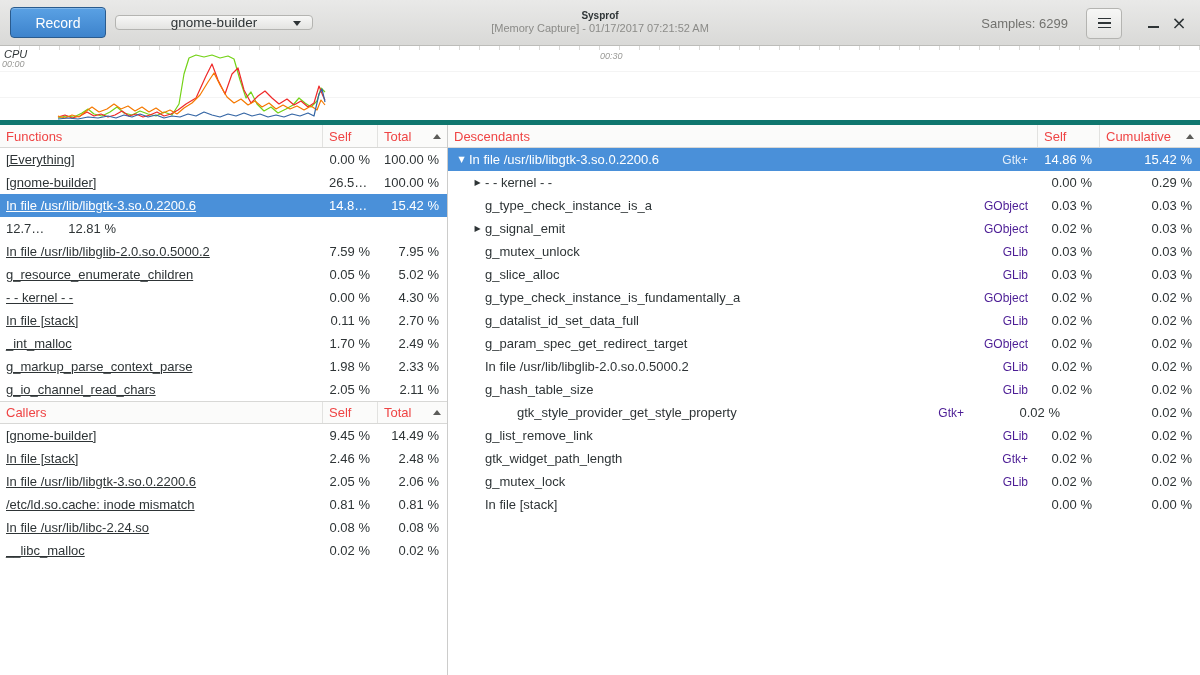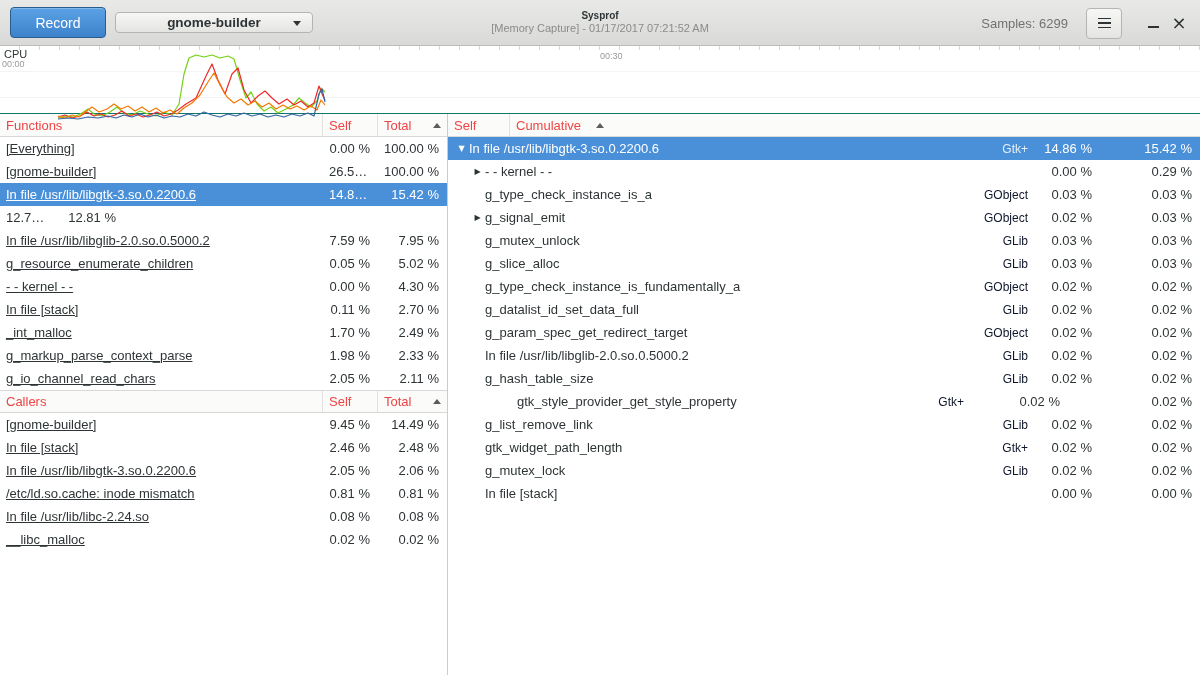--- a/index.html
+++ b/index.html
@@ -20,24 +20,24 @@
   }
   button { font:inherit; color:inherit; background:none; border:none; padding:0; cursor:default; }
   .record-btn {
     width:96px; height:31px; margin-left:4px; border-radius:4px;
     background:linear-gradient(#5aa1e4,#3d83cc);
     border:1px solid #2a5b8e; color:#fff; font-size:14px;
     display:flex; align-items:center; justify-content:center;
     box-shadow:inset 0 1px rgba(255,255,255,.25);
   }
   .process-select {
-    margin-left:9px; width:198px; height:21px; border-radius:4px; position:relative;
+    margin-left:9px; width:198px; height:15px; border-radius:4px; position:relative;
     background:linear-gradient(#f7f7f6,#e4e4e2);
     border:1px solid #b4b4b1;
-    display:flex; align-items:center; justify-content:center; font-size:13.5px;font-weight:bold;
+    display:flex; align-items:center; justify-content:center; font-size:13.5px;
   }
   .caret {
     position:absolute; right:11px; top:50%; margin-top:-2px;
     width:0; height:0; border-left:4px solid transparent; border-right:4px solid transparent;
     border-top:5px solid #2e3436;
   }
   .title-box {
     position:absolute; left:50%; top:50%; transform:translate(-50%,-50%);
     text-align:center; line-height:1.25; white-space:nowrap;
   }
@@ -51,22 +51,23 @@
     display:flex; align-items:center; justify-content:center; margin-right:18px;
   }
   .hamburger { display:flex; flex-direction:column; gap:3px; }
   .hamburger i { display:block; width:13px; height:1.5px; background:#2e3436; }
   .win-btn { width:26px; height:31px; display:flex; align-items:center; justify-content:center; }
   .min-glyph { display:block; width:11px; height:1.5px; background:#2e3436; margin-top:8px; }
   .close-glyph { font-size:18px; line-height:1; color:#2e3436; font-family:"DejaVu Sans",sans-serif; }
 
   
   .cpu-graph {
-    height:68px; flex:none; position:relative; background:#fff;
-    border-bottom:1px solid #0f766e;
+    height:79px; flex:none; position:relative; background:#fff;
+    border-bottom:5px solid #0f766e;
+    font-style:italic;
   }
   .ruler-ticks {
     position:absolute; top:0; left:0; right:0; height:4px;
     background:repeating-linear-gradient(to right, transparent 0 19px, #d8d8d6 19px 20px);
   }
   .gridlines {
     position:absolute; inset:0;
     background:repeating-linear-gradient(to bottom, transparent 0 25px, rgba(0,0,0,0.045) 25px 26px);
   }
   .cpu-label { position:absolute; left:4px; top:2px; font-size:11px; color:#2e3436; }
@@ -107,21 +108,21 @@
   .cell.name { flex:1;text-decoration:underline; }
   .cell.num { text-align:right; padding-right:8px; }
 
   
   .expander {
     width:15px; flex:none; text-align:center; font-size:8px; line-height:23px;
     color:#2e3436; font-family:"DejaVu Sans",sans-serif;
   }
   .drow.selected .expander { color:#fff; }
   .dname { flex:1; white-space:nowrap; overflow:hidden; text-overflow:ellipsis; padding-right:6px; }
-  .dlib { flex:none; color:#0f172a; font-size:12px; padding-right:10px; }
+  .dlib { flex:none; color:#4c1d95; font-size:12px; padding-right:10px; }
   .drow.selected .dlib { color:rgba(255,255,255,.85); }
   .num-cell { text-align:right; padding-right:8px; white-space:nowrap; }
 </style>
 </head>
 <body>
 
 <div class="window">
 
   <header class="headerbar">
     <button class="record-btn">Record</button>
@@ -270,20 +271,21 @@
           <div class="row">
             <div class="cell name">__libc_malloc</div>
             <div class="cell num w-self">0.02 %</div>
             <div class="cell num w-total">0.02 %</div>
           </div>
         </div>
     </div>
 
     <div class="right-pane">
       <div class="thead">
+        <div class="th grow">Descendants</div>
         <div class="th w-dself">Self</div>
         <div class="th w-dcum last">
           <span>Cumulative</span>
           <span class="sort-arrow"></span>
         </div>
       </div>
       <div class="rows" id="descendants-rows">
           <div class="drow selected" style="padding-left: 6px;">
             <span class="expander">▼</span>
             <span class="dname">In file /usr/lib/libgtk-3.so.0.2200.6</span>

